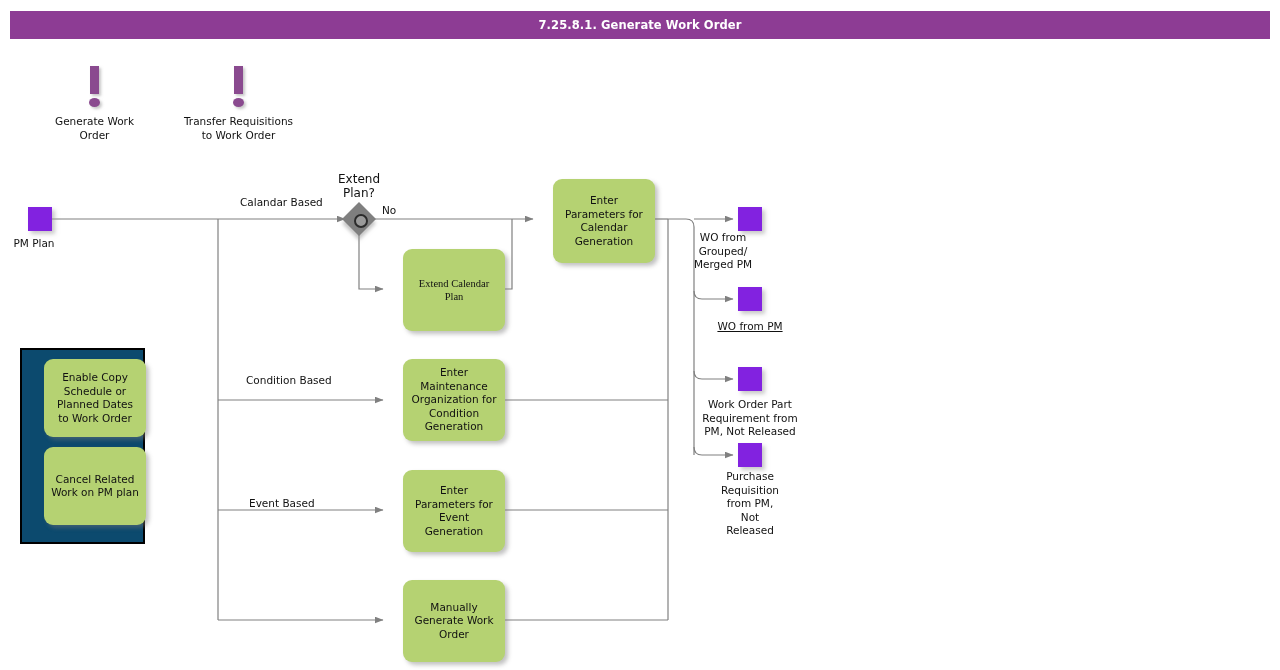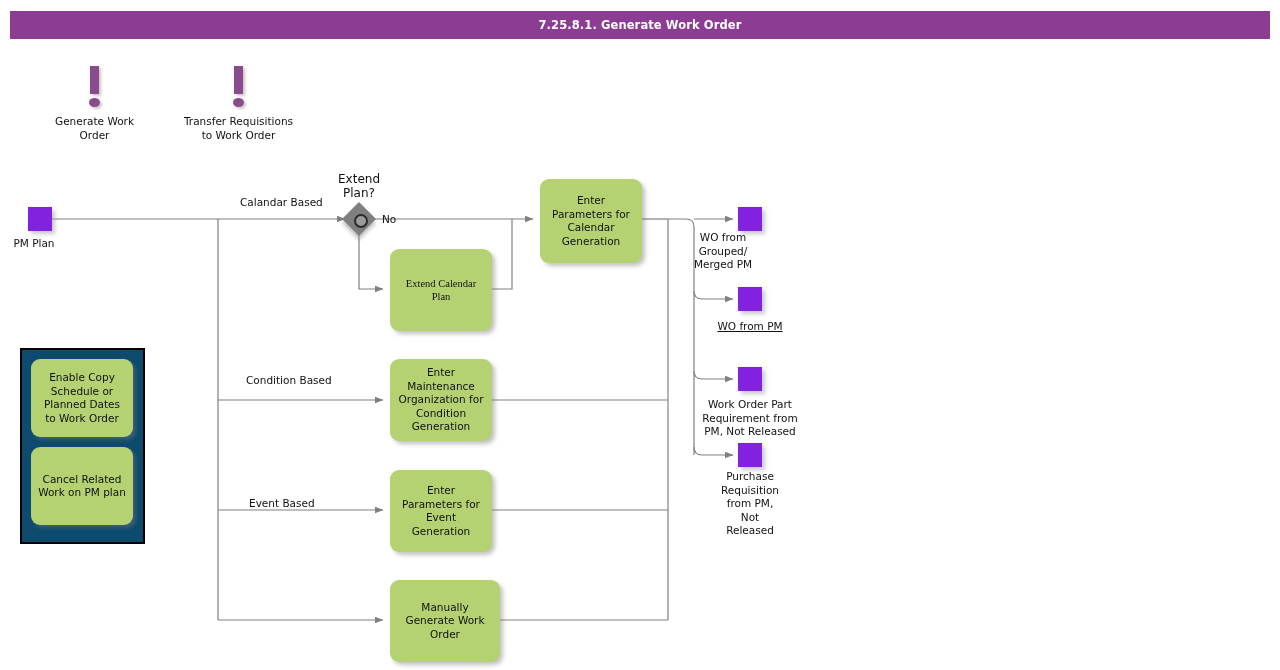--- a/index.html
+++ b/index.html
@@ -58,20 +58,21 @@
     box-shadow: 3px 3px 4px rgba(120,120,120,0.45);
     display: flex;
     align-items: center;
     justify-content: center;
     text-align: center;
     color: #111111;
     font-size: 10.5px;
     line-height: 13.5px;
     padding: 4px 6px;
     font-family: "DejaVu Sans", sans-serif;
+    margin-left: 13px;
   }
 
   
   .sq {
     width: 24px;
     height: 24px;
     background: #8222e0;
     box-shadow: 3px 3px 4px rgba(150,150,150,0.5);
   }
   .sq-label {
@@ -231,21 +232,21 @@
 
 <div class="node sq" style="left:28px; top:207px;"></div>
 <div class="sq-label" style="left:-21px; top:237px; width:110px;">PM Plan</div>
 
 <div class="diamond-wrap" style="left:347px; top:207px;">
   <div class="diamond"></div>
   <div class="diamond-circle"></div>
   <div class="diamond-label">Extend
 Plan?</div>
 </div>
-<div class="edge-label" style="left:382px; top:204px;margin-top:9px;">No</div>
+<div class="edge-label" style="left:382px; top:204px;">No</div>
 
 <div class="edge-label" style="left:240px; top:196px;">Calandar Based</div>
 <div class="edge-label" style="left:246px; top:374px;">Condition Based</div>
 <div class="edge-label" style="left:249px; top:497px;">Event Based</div>
 
 <div class="node proc" style="left:390px; top:249px; width:102px; height:82px;">
   <span style="white-space:pre-line;font-family:Liberation Serif, serif;">Extend Calendar
 Plan</span>
 </div>
 
@@ -264,21 +265,21 @@
 Generation</span>
 </div>
 
 <div class="node proc" style="left:390px; top:470px; width:102px; height:82px;">
   <span style="white-space:pre-line;">Enter
 Parameters for
 Event
 Generation</span>
 </div>
 
-<div class="node proc" style="left:390px; top:580px; width:110px; height:82px;">
+<div class="node proc" style="left:390px; top:580px; width:102px; height:82px;">
   <span style="white-space:pre-line;">Manually
 Generate Work
 Order</span>
 </div>
 
 <div class="group-box" style="left:20px; top:348px; width:121px; height:192px;">
   <div class="node proc" style="left:9px; top:9px; width:102px; height:78px;">
     <span style="white-space:pre-line;">Enable Copy
 Schedule or
 Planned Dates

